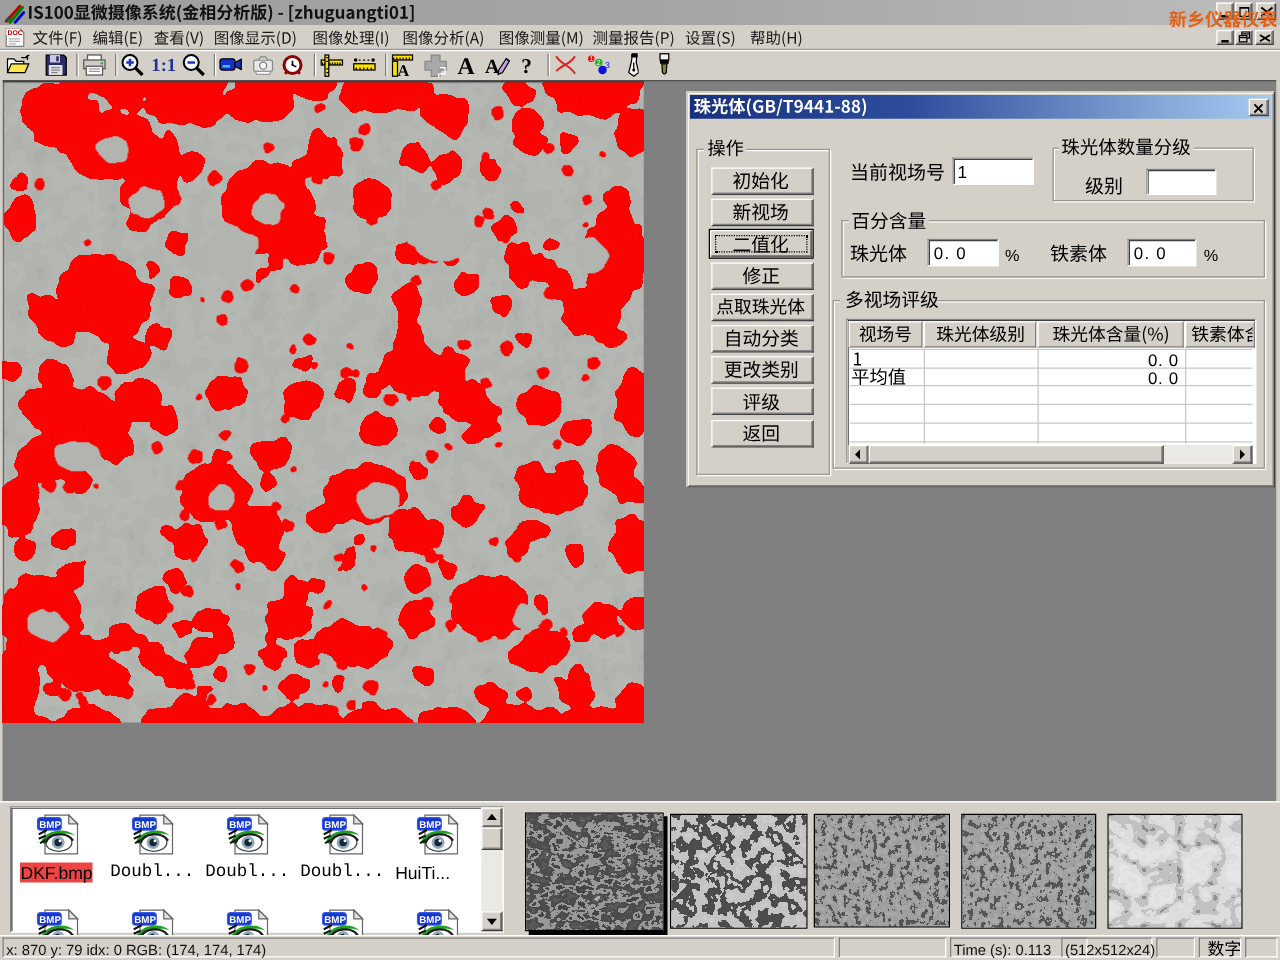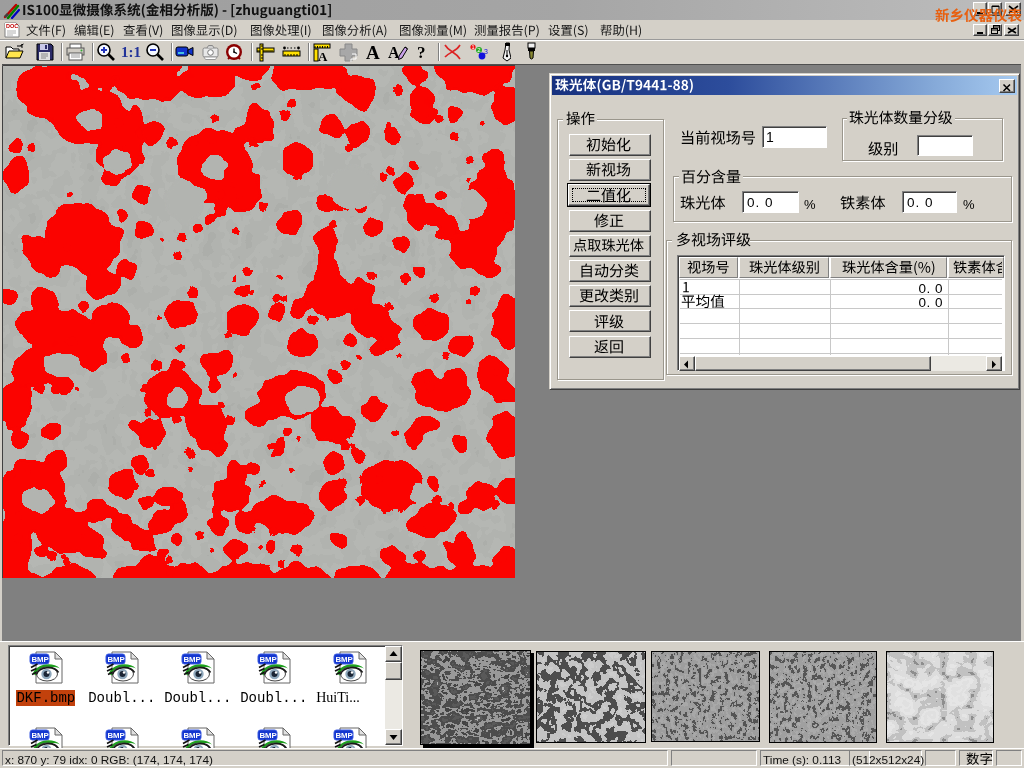--- a/index.html
+++ b/index.html
@@ -906,25 +906,25 @@
   </svg>
 <svg class="abs" style="left:257px;top:727px" width="34" height="34" viewBox="0 0 34 34">
     <use href="#bmpicon"></use>
   </svg>
 <svg class="abs" style="left:333px;top:651px" width="34" height="34" viewBox="0 0 34 34">
     <use href="#bmpicon"></use>
   </svg>
 <svg class="abs" style="left:333px;top:727px" width="34" height="34" viewBox="0 0 34 34">
     <use href="#bmpicon"></use>
   </svg>
-<div class="abs" style="left:16.425px;top:690px;height:16px;background:#c2410c;font-family:Liberation Mono, monospace;font-size:14px;white-space:pre">DKF.bmp</div>
+<div class="abs" style="left:16.425px;top:690px;height:16px;background:#ef4444;font-family:Liberation Sans, sans-serif;font-size:14px;white-space:pre">DKF.bmp</div>
 <div class="abs" style="left:88.2px;top:690px;height:16px;font-family:'Liberation Mono',monospace;font-size:14px;white-space:pre">Doubl...</div>
 <div class="abs" style="left:164.2px;top:690px;height:16px;font-family:'Liberation Mono',monospace;font-size:14px;white-space:pre">Doubl...</div>
 <div class="abs" style="left:240.2px;top:690px;height:16px;font-family:'Liberation Mono',monospace;font-size:14px;white-space:pre">Doubl...</div>
-<div class="abs" style="left:316.2px;top:690px;height:16px;font-family:Liberation Serif, serif;font-size:14px;white-space:pre">HuiTi...</div>
+<div class="abs" style="left:316.2px;top:690px;height:16px;font-family:Liberation Sans, sans-serif;font-size:14px;white-space:pre">HuiTi...</div>
 <div class="abs" style="left:385px;top:646px;width:17px;height:99px;background:#ebe9e3"></div>
 <div class="abs raised" style="left:385px;top:646px;width:17px;height:16px"><svg width="15" height="14">
       <path d="M7.5 4 L3.5 9 h8 z" fill="#000"></path>
     </svg></div>
 <div class="abs raised" style="left:385px;top:729px;width:17px;height:16px"><svg width="15" height="14">
       <path d="M7.5 10 L3.5 5 h8 z" fill="#000"></path>
     </svg></div>
 <div class="abs raised" style="left:385px;top:662px;width:17px;height:18px"></div>
 <svg width="0" height="0" style="position:absolute">
     <defs>

